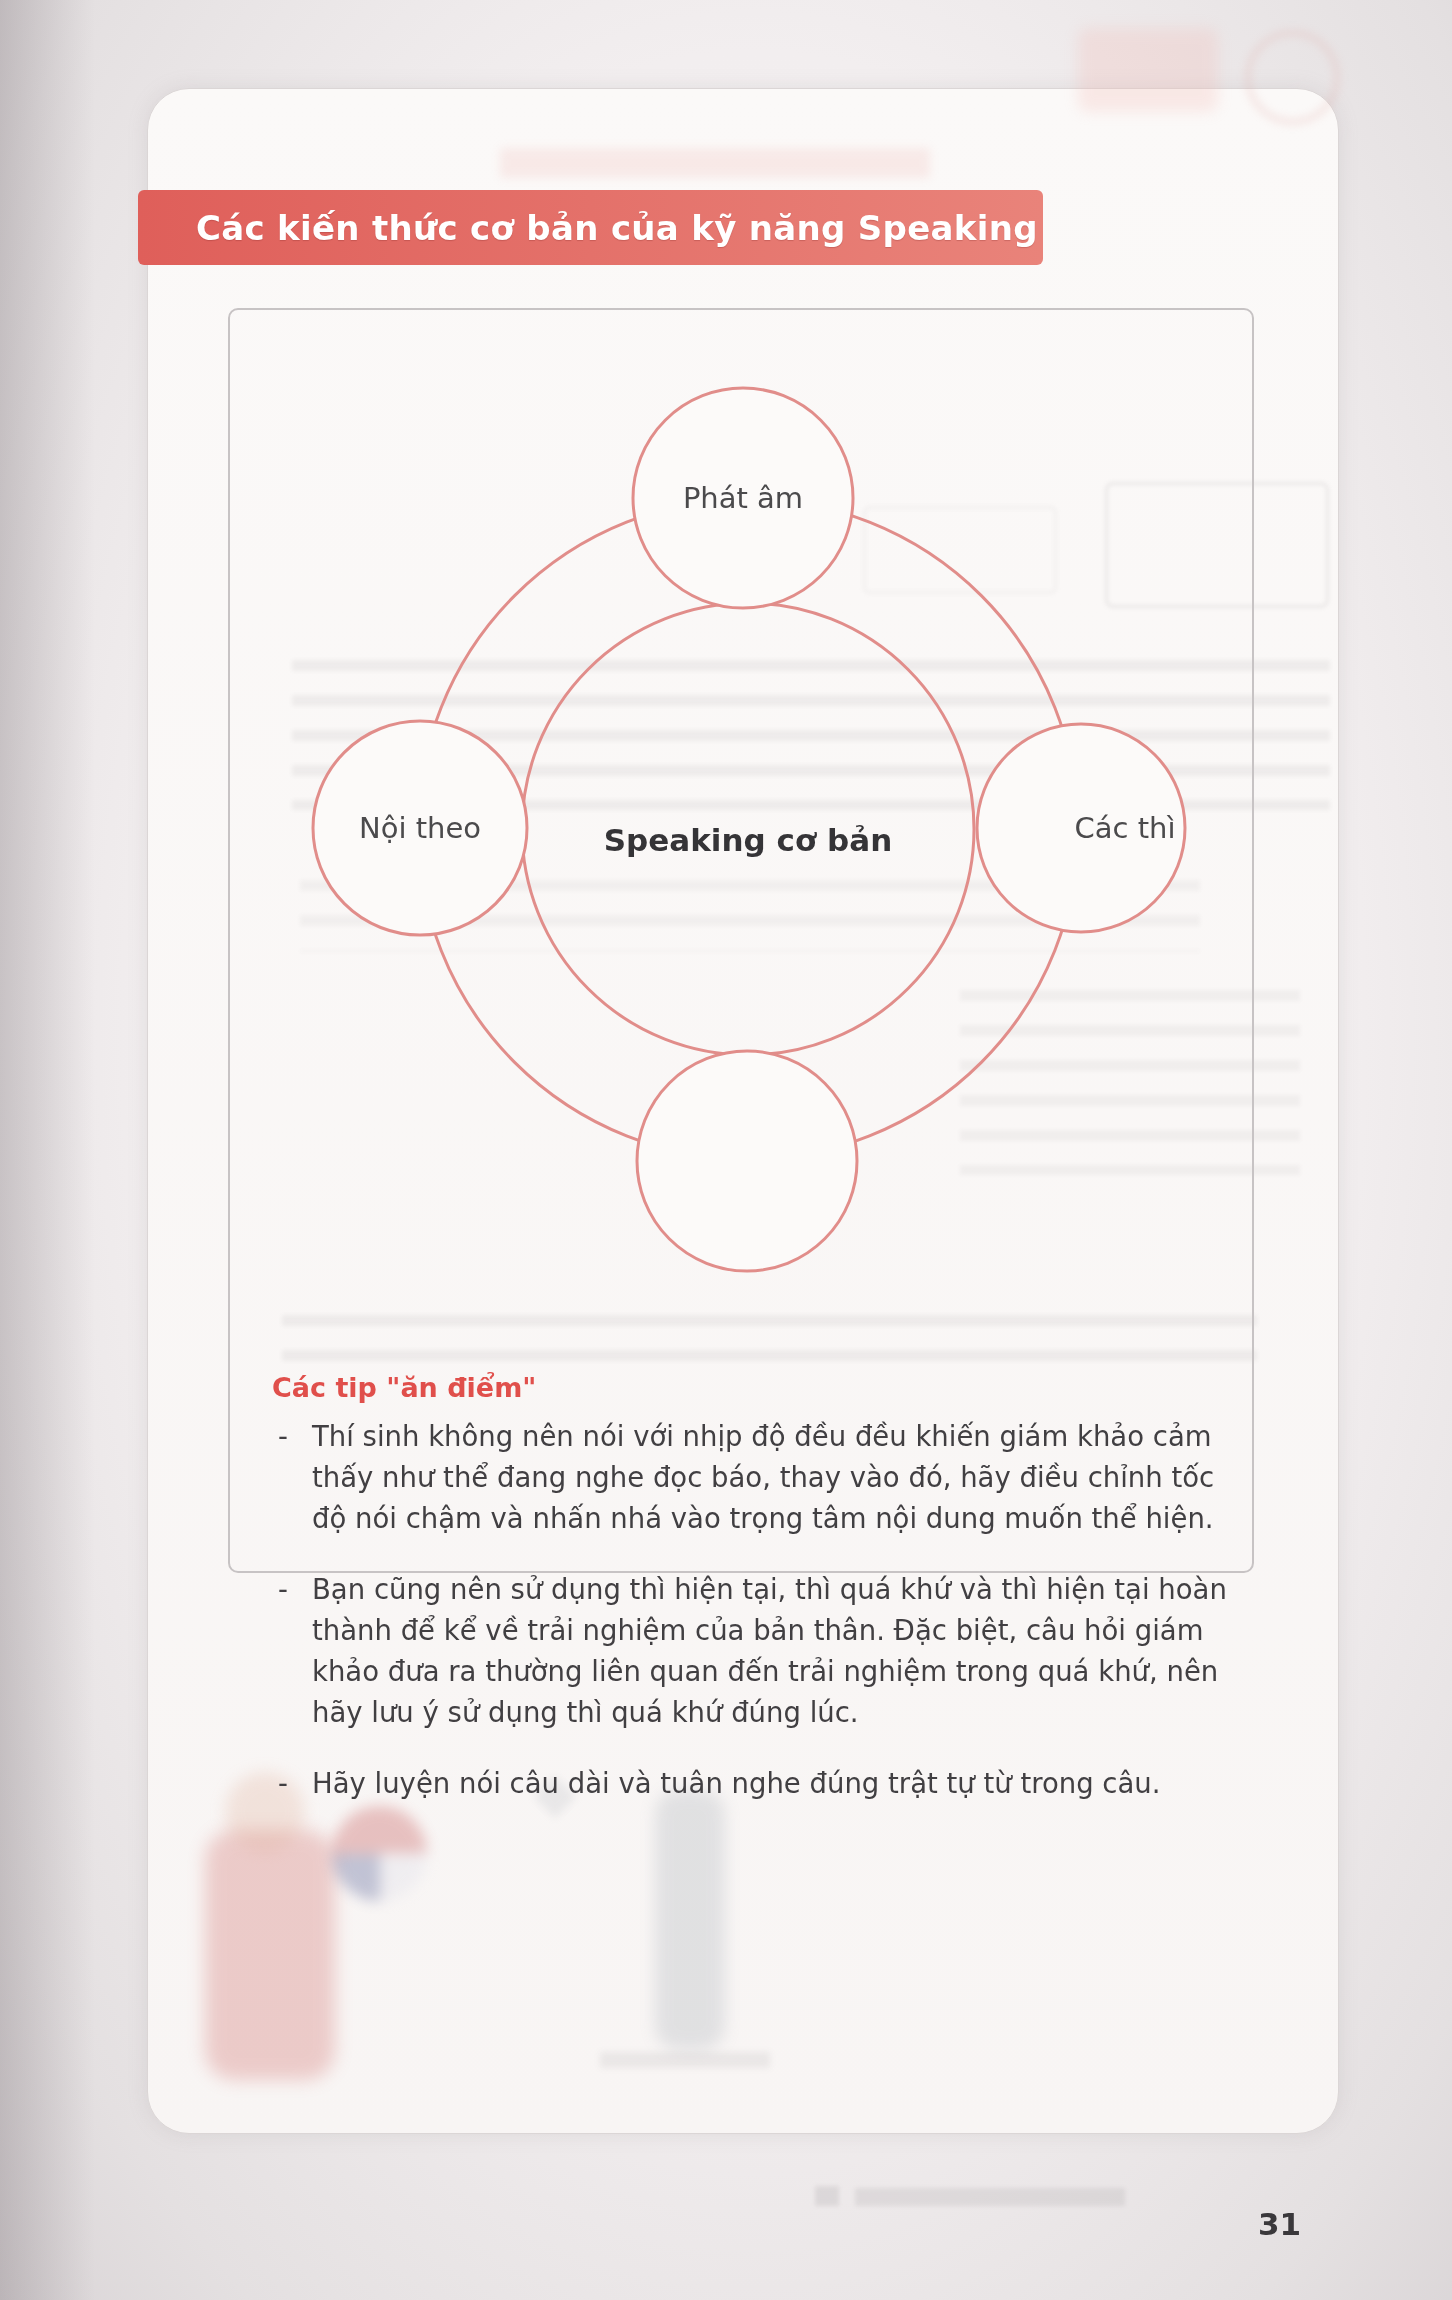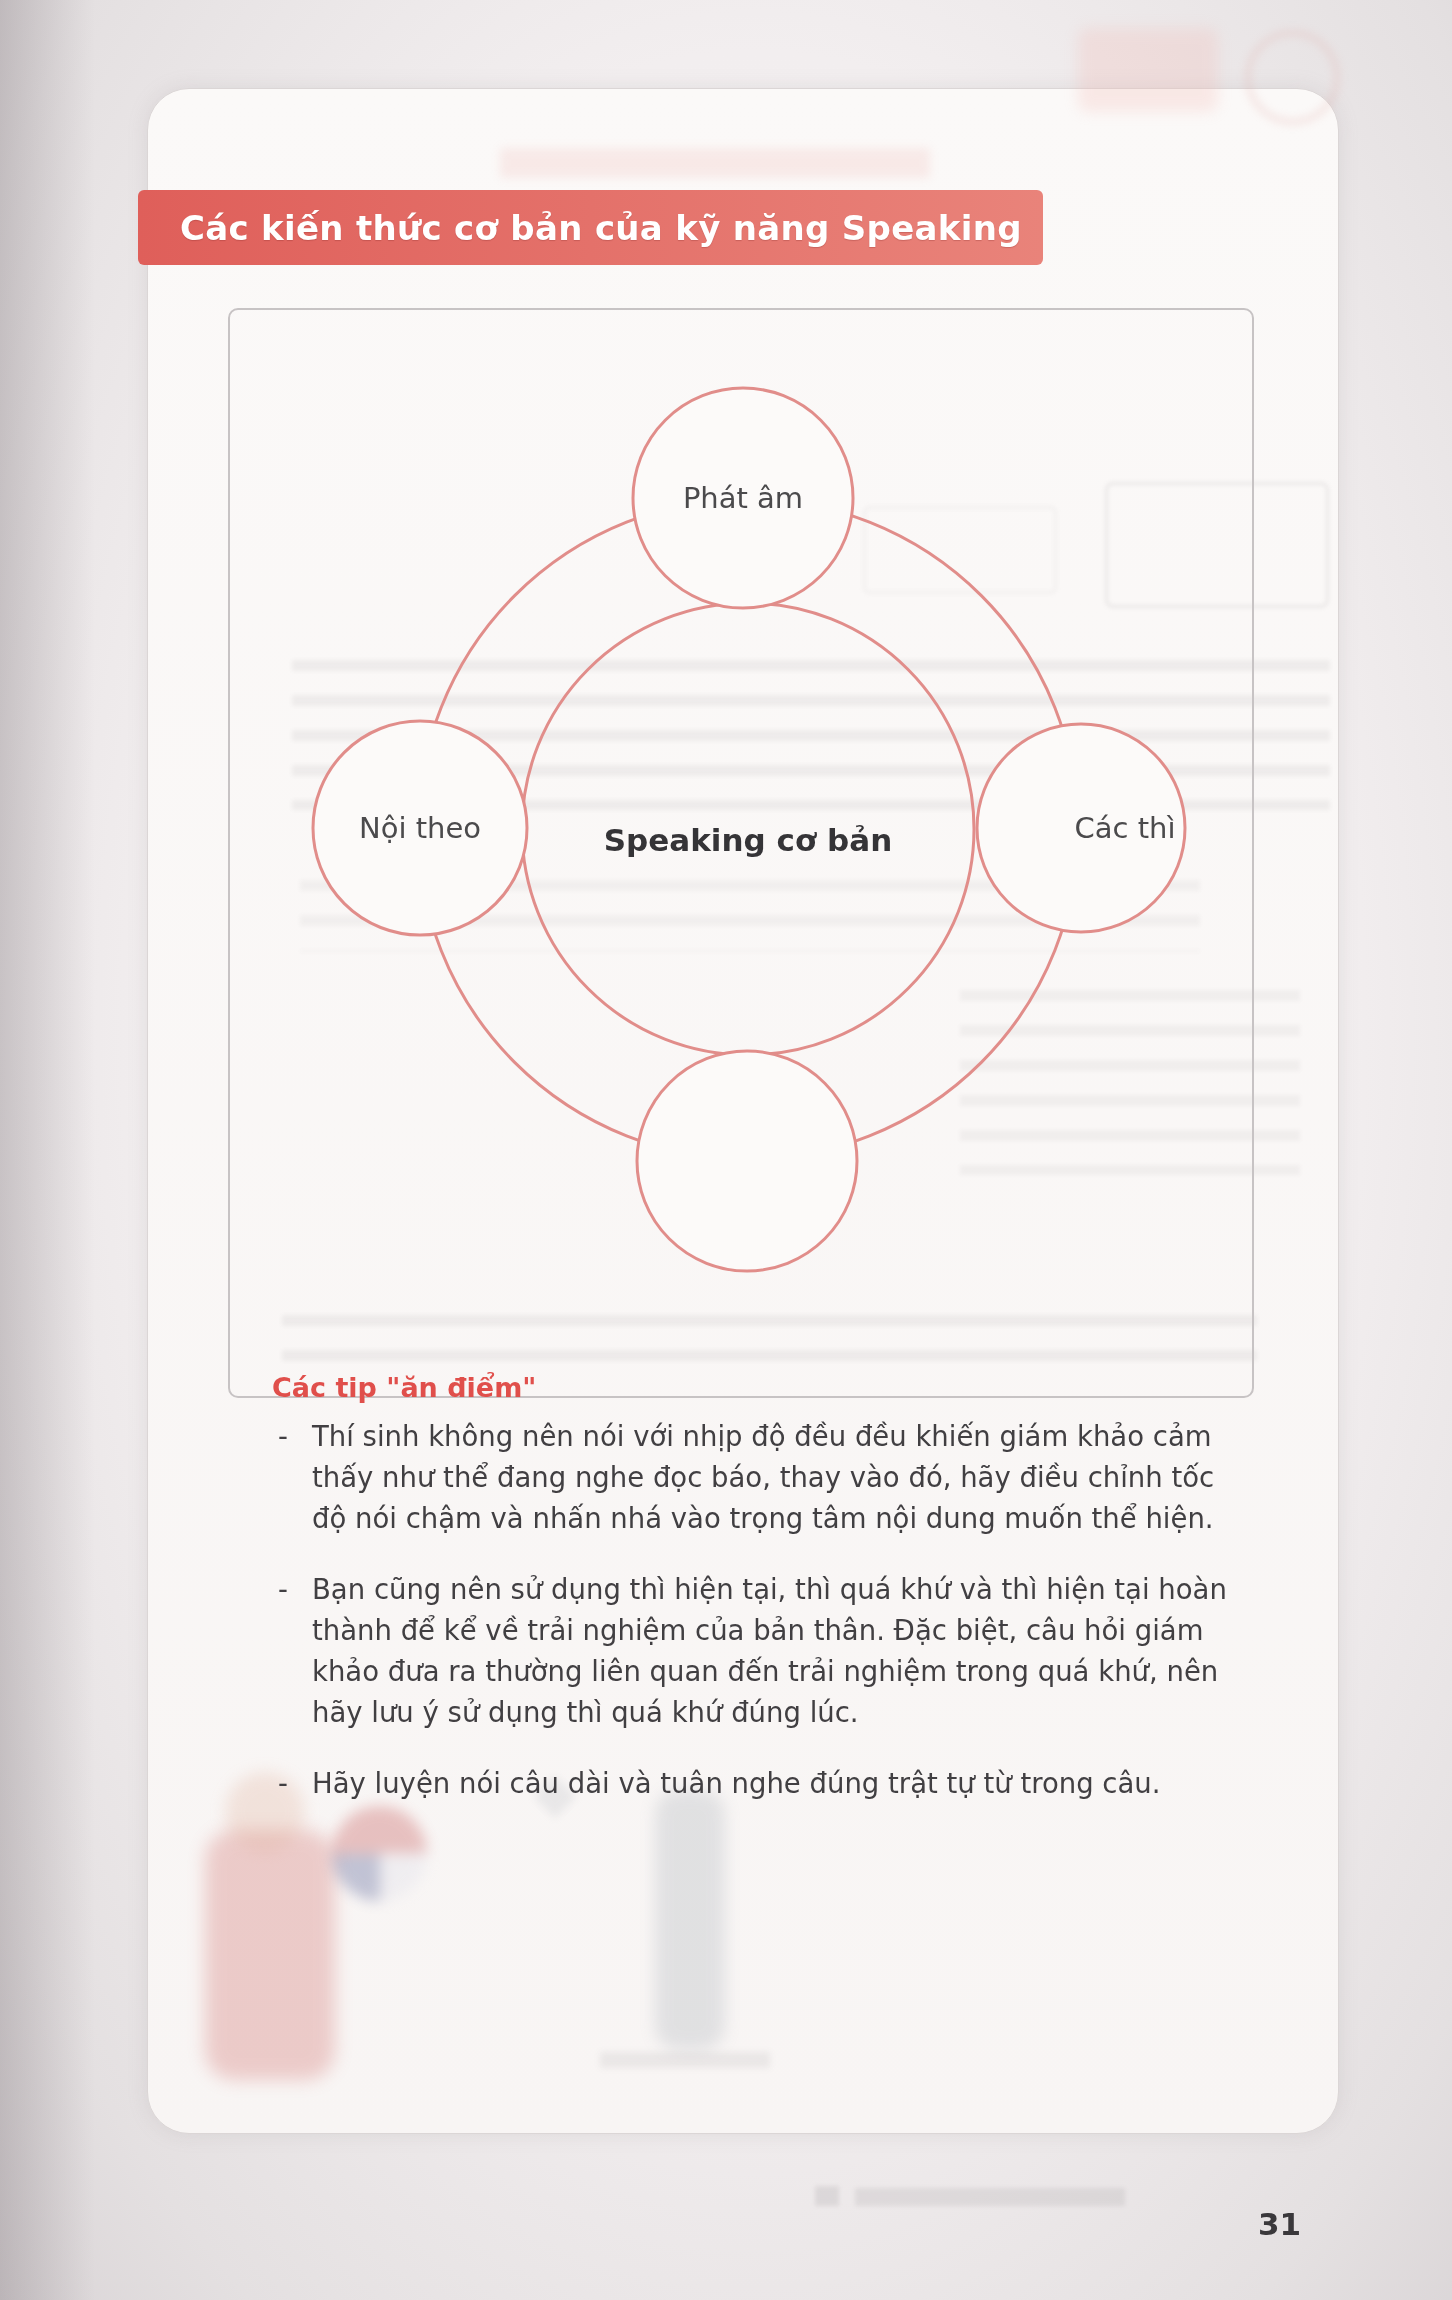--- a/index.html
+++ b/index.html
@@ -43,26 +43,26 @@
   .g-star{left:540px;top:1782px;width:30px;height:30px;background:#99a0aa;opacity:.16;filter:blur(4px);transform:rotate(45deg);}
   .g-fig2{left:655px;top:1790px;width:70px;height:260px;background:#8f98a3;border-radius:24px;opacity:.22;filter:blur(8px);}
   .g-caption{left:600px;top:2052px;width:170px;height:16px;background:#8a8588;opacity:.12;filter:blur(3px);}
   .g-footer{left:855px;top:2188px;width:270px;height:18px;background:#7d787b;opacity:.13;filter:blur(2px);}
   .g-footer-sq{left:815px;top:2186px;width:24px;height:20px;background:#7d787b;opacity:.15;filter:blur(2px);}
   
   .banner{
     position:absolute;left:138px;top:190px;width:905px;height:75px;
     background:linear-gradient(90deg,#df5f5a,#e9837a);
     border-radius:6px;
-    display:flex;align-items:center;padding-left:42px;
+    display:flex;align-items:center;padding-left:58px;
     color:#ffffff;font-size:34px;font-weight:bold;letter-spacing:.3px;
     text-shadow:0 1px 1px rgba(120,30,30,.25);
   }
   .diagram{
-    position:absolute;left:228px;top:308px;width:1026px;height:1090px;
+    position:absolute;left:228px;top:308px;width:1026px;height:1265px;
     border:2px solid #c7c3c4;border-radius:10px;
   }
   .diagram svg{position:absolute;left:0;top:0;}
   .node-label{
     position:absolute;transform:translate(-50%,-50%);
     font-size:29px;color:#4b4a4c;text-align:center;line-height:38px;
     white-space:nowrap;
   }
   .node-label.bottom{white-space:normal;width:180px;}
   .center-label{

